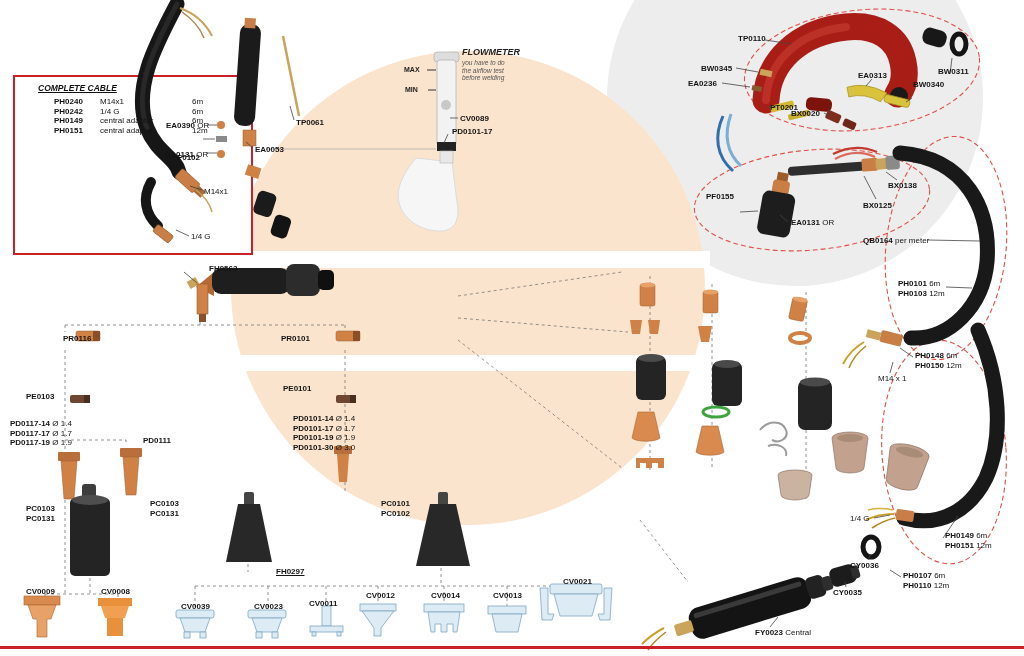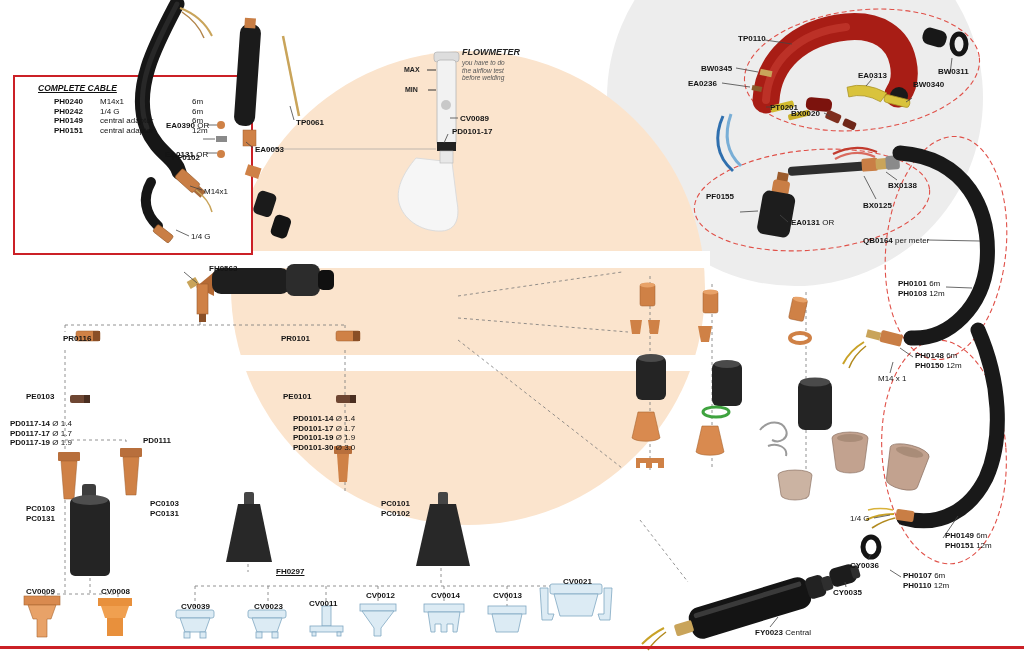--- a/index.html
+++ b/index.html
@@ -439,21 +439,21 @@
       </div>
       <div class="plabel" style="left: 38px; top: 334px; padding-left: 25px;">
         <div><b>PR0116</b></div>
       </div>
       <div class="plabel" style="left: 281px; top: 334px;">
         <div><b>PR0101</b></div>
       </div>
       <div class="plabel" style="left: 26px; top: 392px;">
         <div><b>PE0103</b></div>
       </div>
-      <div class="plabel" style="left: 283px; top: 392px;">
+      <div class="plabel" style="left: 283px; top: 384px;">
         <div><b>PE0101</b></div>
       </div>
       <div class="plabel" style="left: 10px; top: 419px;">
         <div><b>PD0117-14</b> <span class="n">Ø 1.4</span></div>
         <div><b>PD0117-17</b> <span class="n">Ø 1.7</span></div>
         <div><b>PD0117-19</b> <span class="n">Ø 1.9</span></div>
       </div>
       <div class="plabel" style="left: 103px; top: 436px; margin-left: 40px;">
         <div><b>PD0111</b></div>
       </div>

